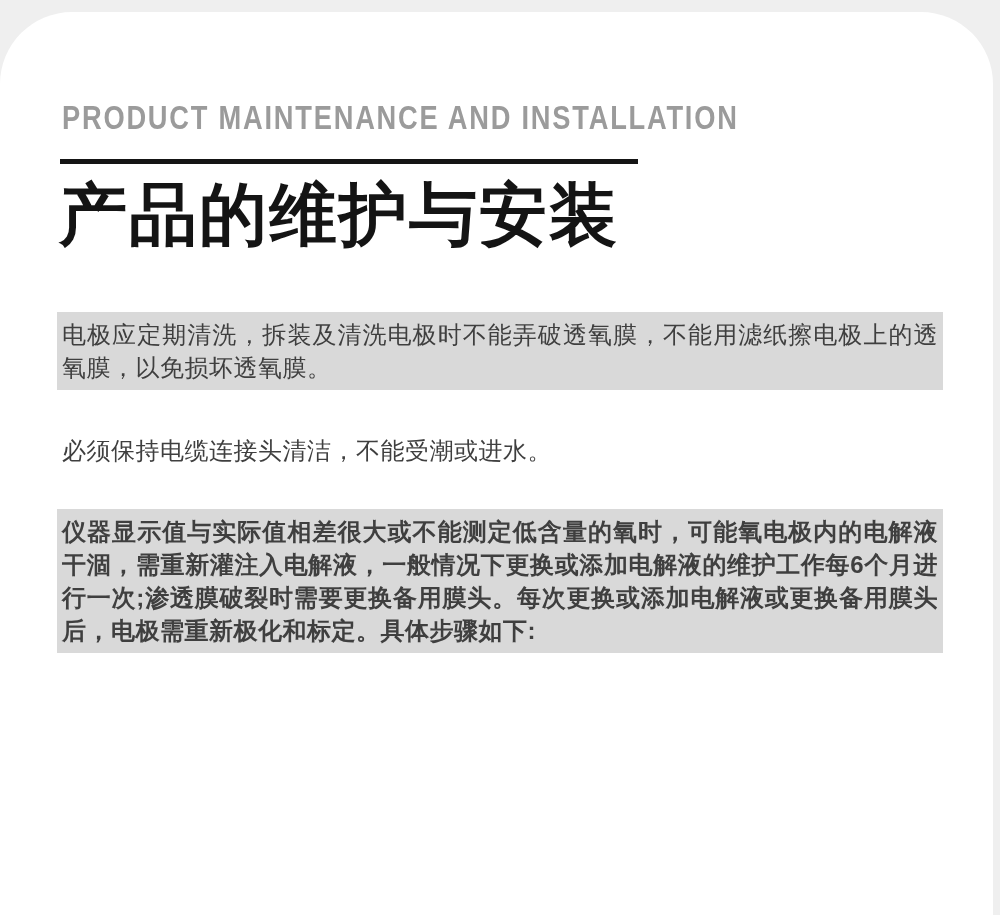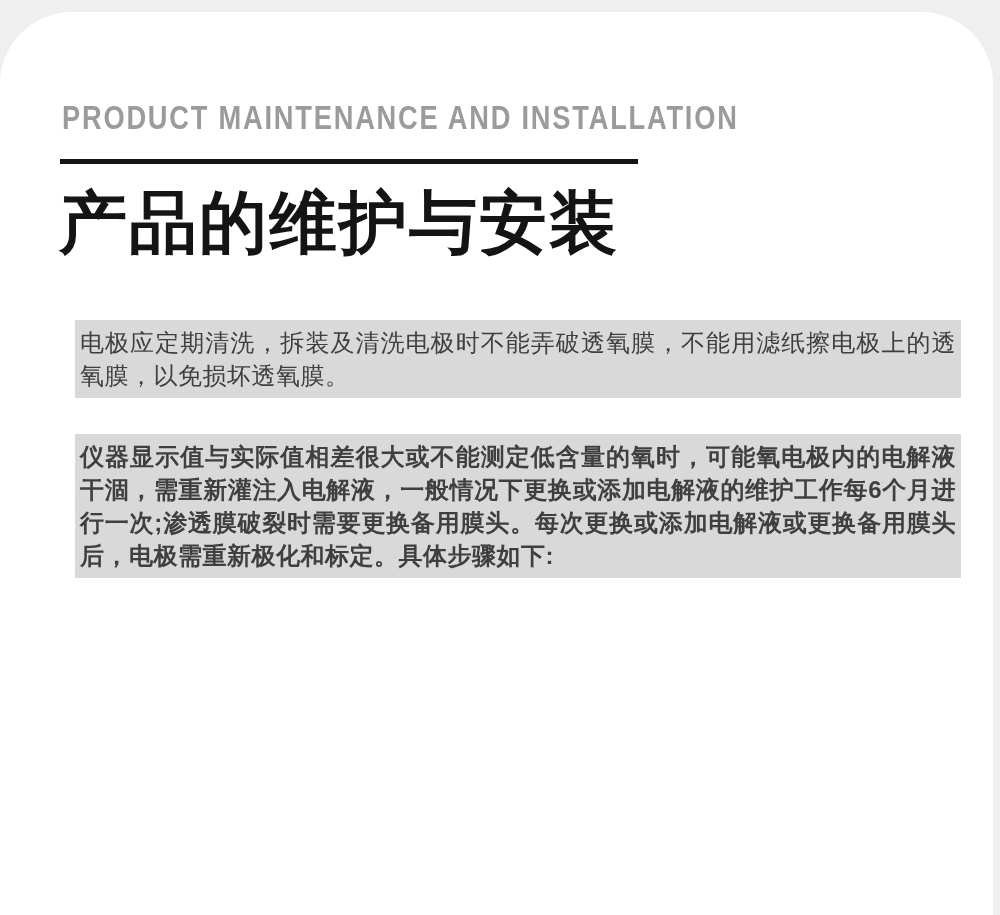--- a/index.html
+++ b/index.html
@@ -34,39 +34,39 @@
     transform-origin: left center;
     white-space: nowrap;
   }
   .divider {
     margin: 22px 0 0 3px;
     width: 578px;
     height: 5px;
     background: #151515;
   }
   .title-zh {
-    margin: 20px 0 0 2px;
+    margin: 12px 0 0 2px;
     font-size: 68px;
     line-height: 76px;
     font-weight: 900;
     letter-spacing: 2px;
     color: #141414;
     white-space: nowrap;
   }
   .para {
     box-sizing: border-box;
     width: 886px;
     padding: 6px 5px;
     font-size: 24px;
     line-height: 33px;
     color: #3f3f3f;
     letter-spacing: 0.5px;
     text-align: justify;
   }
-  .para.highlight { background: #d9d9d9; margin-left: 18px; }
+  .para.highlight { background: #d9d9d9; }
   .para-1 { margin-top: 60px; }
   .para-2 { margin-top: 38px; }
   .para-3 { margin-top: 36px; font-weight: bold; }
   .para-4 { margin-top: 32px; }
   .para-5 { margin-top: 28px; }
 </style>
 </head>
 <body>
 
 <div class="card">
@@ -74,20 +74,21 @@
 
     <div class="subtitle-en">PRODUCT MAINTENANCE AND INSTALLATION</div>
 
     <div class="divider"></div>
 
     <h1 class="title-zh">产品的维护与安装</h1>
 
     <div>
       <p class="para highlight para-1">电极应定期清洗，拆装及清洗电极时不能弄破透氧膜，不能用滤纸擦电极上的透氧膜，以免损坏透氧膜。</p>
 
+      <p class="para para-2">必须保持电缆连接头清洁，不能受潮或进水。</p>
 
       <p class="para highlight para-3">仪器显示值与实际值相差很大或不能测定低含量的氧时，可能氧电极内的电解液干涸，需重新灌注入电解液，一般情况下更换或添加电解液的维护工作每6个月进行一次;渗透膜破裂时需要更换备用膜头。每次更换或添加电解液或更换备用膜头后，电极需重新极化和标定。具体步骤如下:</p>
 
 
     </div>
 
   </div>
 </div>
 
 </body></html>

